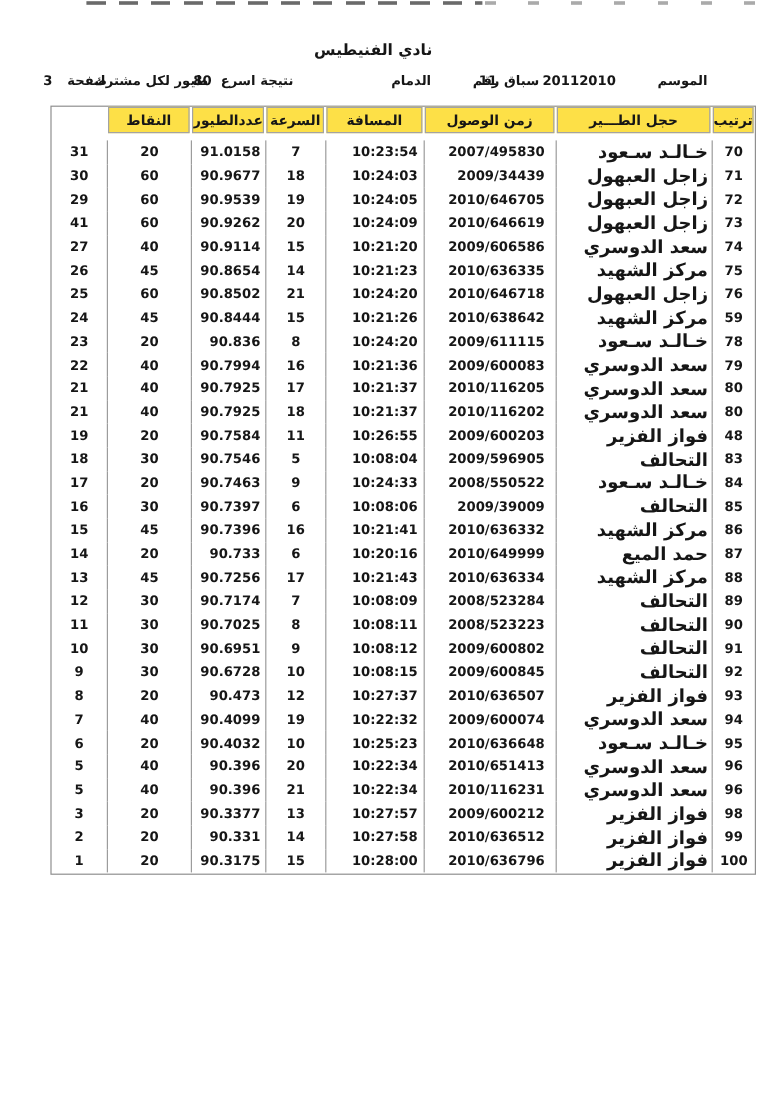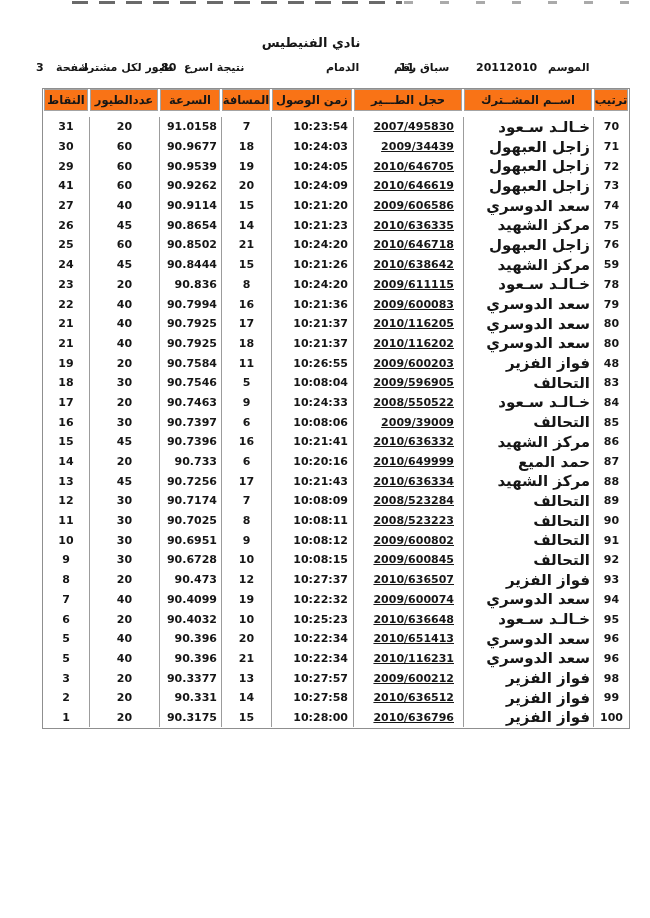--- a/index.html
+++ b/index.html
@@ -11,43 +11,43 @@
     background:repeating-linear-gradient(90deg,#383838 0 16px,transparent 16px 27px);opacity:.75;}
   .artifact-right{position:absolute;top:1px;left:404px;width:236px;height:3px;
     background:repeating-linear-gradient(90deg,#555 0 9px,transparent 9px 36px);opacity:.5;}
 
   .club-title{position:absolute;top:35px;left:0;width:622px;text-align:center;
     font-weight:bold;font-size:13px;direction:rtl;}
 
   .info-line{position:absolute;top:61px;left:0;width:650px;height:18px;
     font-weight:bold;font-size:11px;}
   .info-line span{position:absolute;top:0;white-space:nowrap;direction:rtl;}
-  .i-season-label{left:548px;} .i-season-value{left:476px;}
+  .i-season-label{left:548px;} .i-season-value{left:452px;}
   .i-race-label{left:394px;text-align:center;}   .i-race-value{left:399px;}
   .i-city{left:286px;margin-left:40px;}         .i-result-label{left:184px;}
   .i-result-value{left:161px;} .i-per-label{left:78px;}
   .i-page-label{left:56px;}    .i-page-value{left:36px;}
 
   
   .results-table{position:absolute;top:88px;left:42px;width:588px;height:641px;
     box-sizing:border-box;border:1px solid #8f8f8f;direction:rtl;background:#fff;}
   .thead,.tbody{display:grid;grid-template-columns:36px 130px 110px 82px 50px 62px 70px 46px;}
   .thead{height:22px;}
-  .th{background:#f97316;border:1px solid #a3a3a3;margin:0 1px;box-sizing:border-box;
+  .th{background:#fde047;border:1px solid #a3a3a3;margin:0 1px;box-sizing:border-box;
     display:flex;align-items:center;justify-content:center;
     font-weight:bold;font-size:11.5px;white-space:nowrap;overflow:hidden;}
   .tbody{margin-top:6px;grid-auto-rows:19.7px;}
   .trow{display:contents;}
   .cell{display:flex;align-items:center;box-sizing:border-box;
     font-weight:bold;font-size:11px;border-left:1px solid #9c9c9c;
     white-space:nowrap;overflow:hidden;}
   .cell-points{border-left:none;}
   .cell-rank{justify-content:center;}
   .cell-name{justify-content:flex-start;padding:0 3px;font-size:15px;}
-  .cell-ring{direction:ltr;justify-content:flex-end;padding-right:9px;text-decoration:underline;}
+  .cell-ring{direction:ltr;justify-content:flex-end;padding-right:9px;}
   .cell-time{direction:ltr;justify-content:flex-end;padding-right:5px;}
   .cell-distance{direction:ltr;justify-content:center;}
   .cell-speed{direction:ltr;justify-content:flex-end;padding-right:4px;}
   .cell-birds{direction:ltr;justify-content:center;}
   .cell-points{direction:ltr;justify-content:center;}
 </style>
 </head>
 <body>
 
 <div class="page">
@@ -66,21 +66,20 @@
     <span class="i-result-label">نتيجة اسرع</span>
     <span class="i-result-value">80</span>
     <span class="i-per-label">طيور لكل مشترك</span>
     <span class="i-page-label">صفحة</span>
     <span class="i-page-value">3</span>
   </div>
 
   <div class="results-table">
     <div class="thead">
         <div class="th th-rank">ترتيب</div>
-        <div class="th th-name">اســم المشــترك</div>
         <div class="th th-ring">حجل الطـــير</div>
         <div class="th th-time">زمن الوصول</div>
         <div class="th th-distance">المسافة</div>
         <div class="th th-speed">السرعة</div>
         <div class="th th-birds">عددالطيور</div>
         <div class="th th-points">النقاط</div>
       </div>
     <div class="tbody">
         <div class="trow"><div class="cell cell-rank">70</div><div class="cell cell-name">خـالـد سـعود</div><div class="cell cell-ring">2007/495830</div><div class="cell cell-time">10:23:54</div><div class="cell cell-distance">7</div><div class="cell cell-speed">91.0158</div><div class="cell cell-birds">20</div><div class="cell cell-points">31</div></div>
         <div class="trow"><div class="cell cell-rank">71</div><div class="cell cell-name">زاجل العبهول</div><div class="cell cell-ring">2009/34439</div><div class="cell cell-time">10:24:03</div><div class="cell cell-distance">18</div><div class="cell cell-speed">90.9677</div><div class="cell cell-birds">60</div><div class="cell cell-points">30</div></div>

